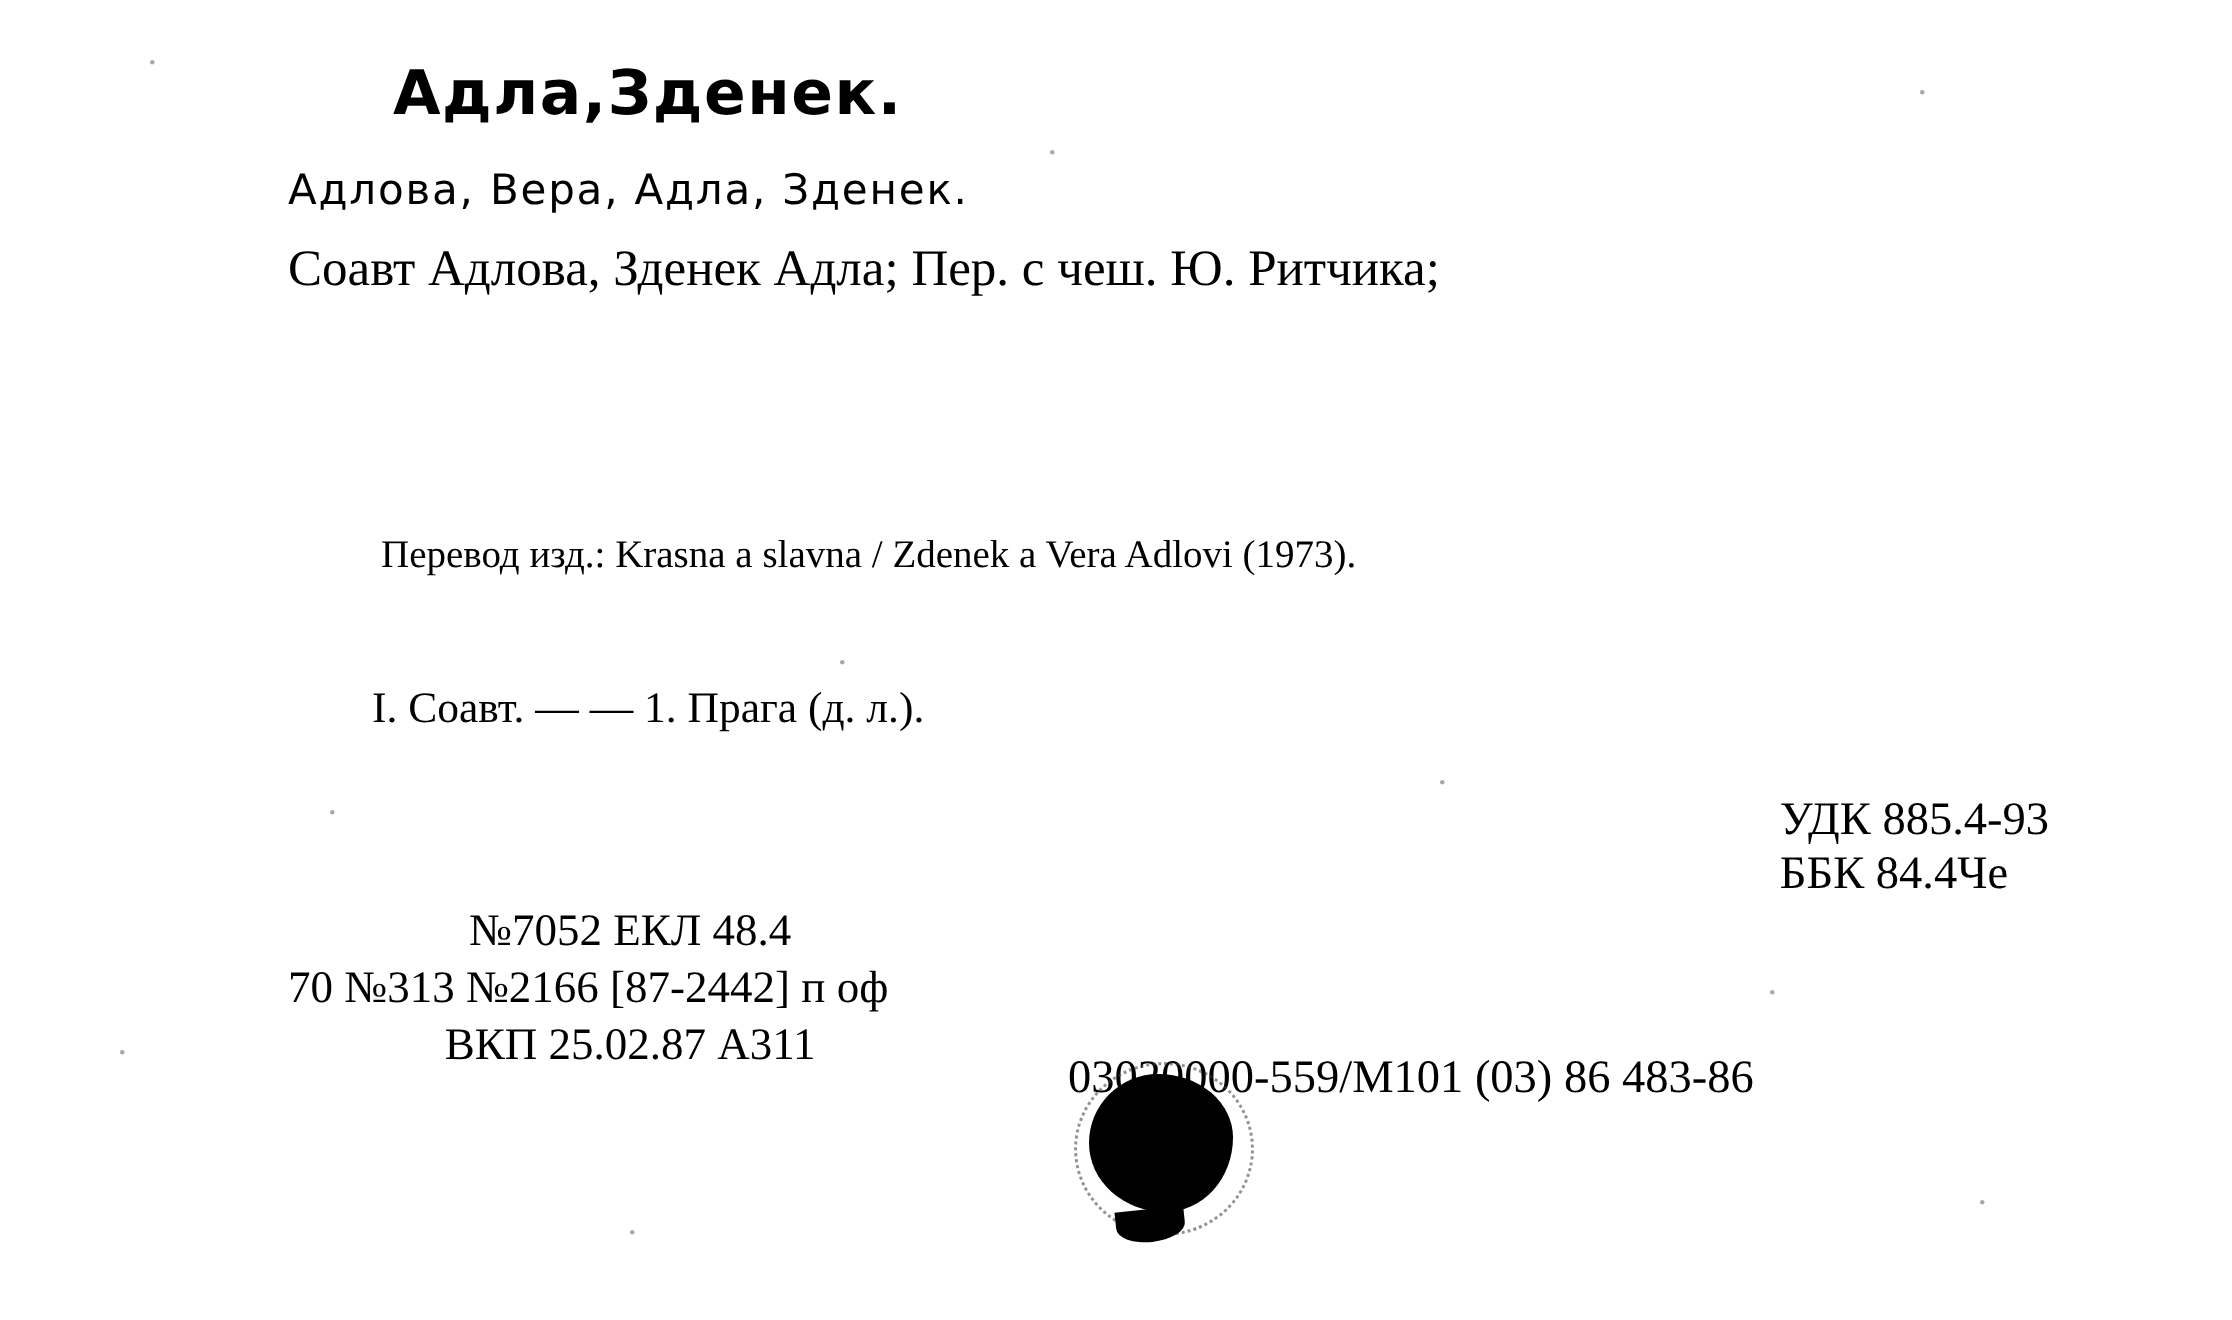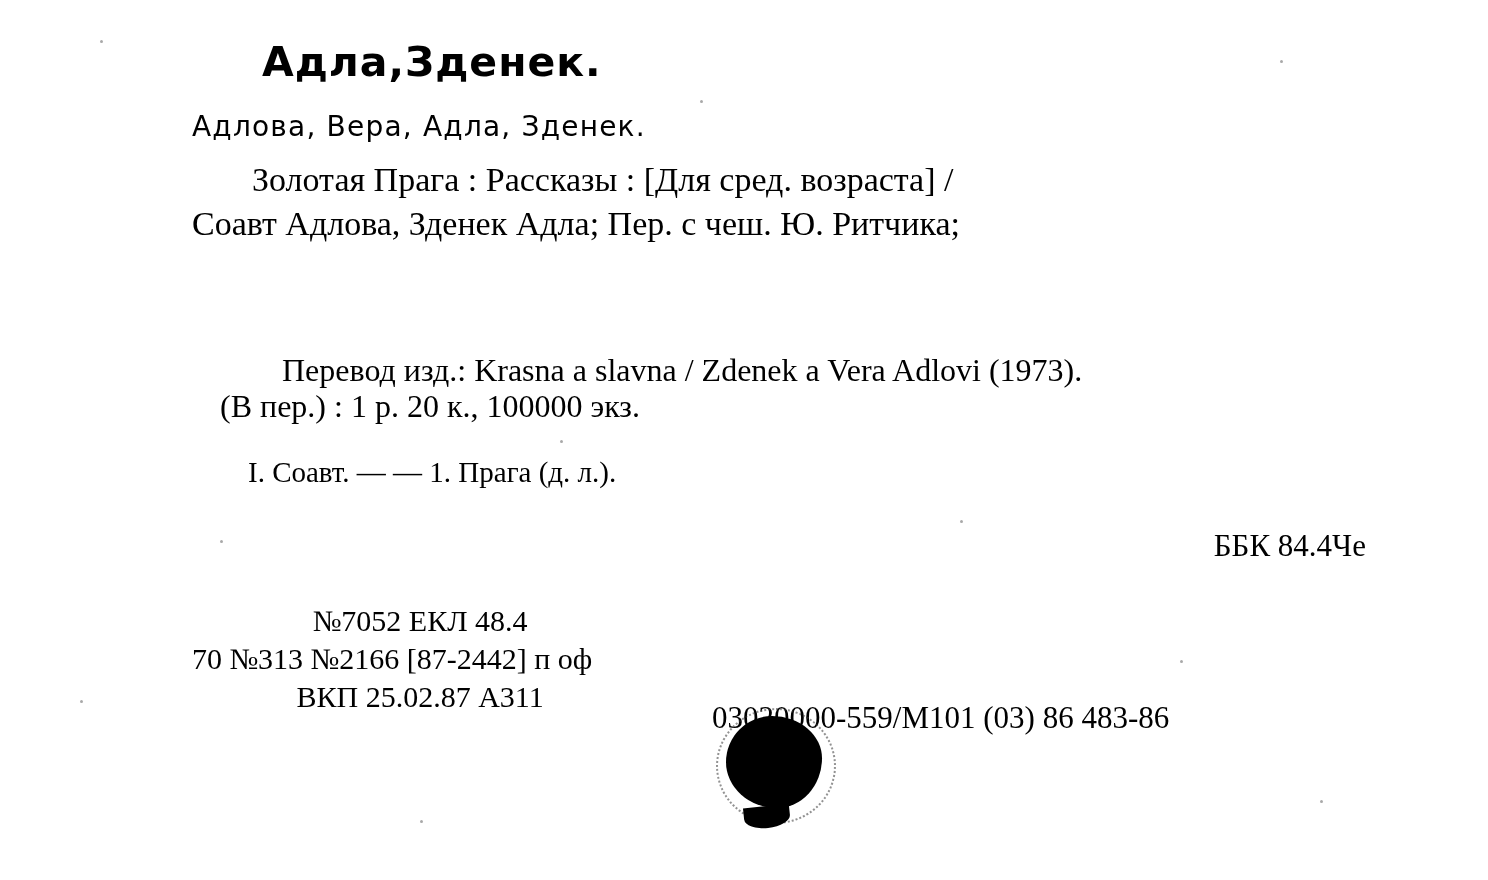--- a/index.html
+++ b/index.html
@@ -69,24 +69,23 @@
   }
   .body-block .ln { display: block; }
   .body-block .ln.indent { text-indent: 60px; }
 
   .note-block {
     position: absolute;
     left: 192px;
     top: 352px;
     width: 1220px;
     font-family: "Liberation Serif", serif;
-    font-size: 32px;
+    font-size: 26px;
     line-height: 36px;
     white-space: nowrap;
-    margin-left: 28px;
   }
   .note-block .ln { display: block; }
   .note-block .ln.indent { text-indent: 62px; }
 
   .tracing {
     position: absolute;
     left: 248px;
     top: 456px;
     font-family: "Liberation Serif", serif;
     font-size: 29px;
@@ -159,32 +158,31 @@
 </head>
 <body>
 
 <div id="card">
 
   <div class="heading-author">Адла,Зденек.</div>
 
   <div class="authors-line">Адлова, Вера, Адла, Зденек.</div>
 
   <div class="body-block">
-    <span class="ln indent">Золотая Прага : Рассказы : [Для сред. возраста] /</span>
     <span class="ln">Соавт Адлова, Зденек Адла; Пер. с чеш. Ю. Ритчика;</span>
   </div>
 
   <div class="note-block">
     <span class="ln indent">Перевод изд.: Krasna a slavna / Zdenek a Vera Adlovi (1973).</span>
-    <span class="ln">(В пер.) : 1 р. 20 к., 100000 экз.</span>
   </div>
 
   <div class="tracing">I. Соавт. — — 1. Прага (д. л.).</div>
 
   <div class="class-block">
+    <span class="ln">УДК   885.4-93</span>
     <span class="ln">ББК   84.4Че</span>
   </div>
 
   <div class="codes-block">
     <span class="ln ind">№7052 ЕКЛ 48.4</span>
     <span class="ln">70 №313 №2166 [87-2442] п оф</span>
     <span class="ln ind">ВКП 25.02.87 А311</span>
   </div>
 
   <div class="footer-line">03020000-559/М101 (03) 86  483-86</div>

